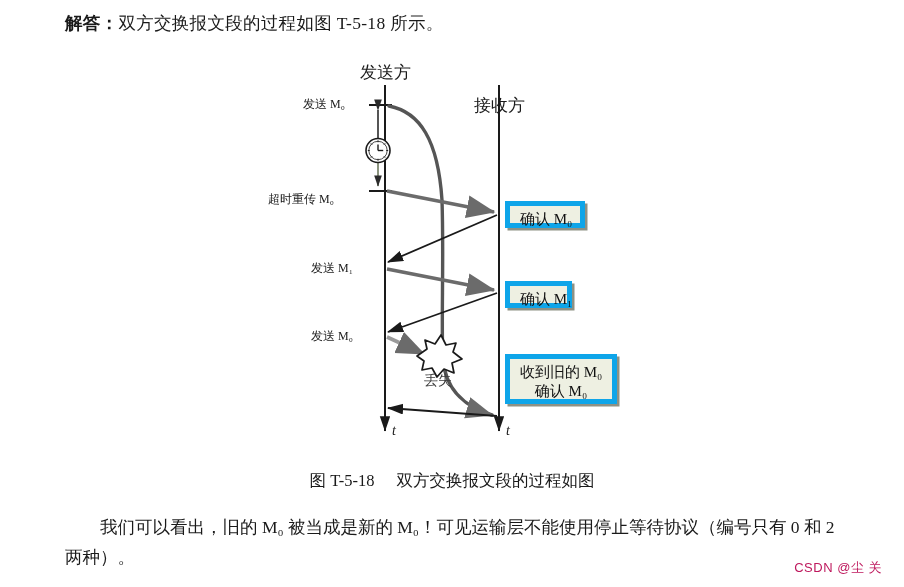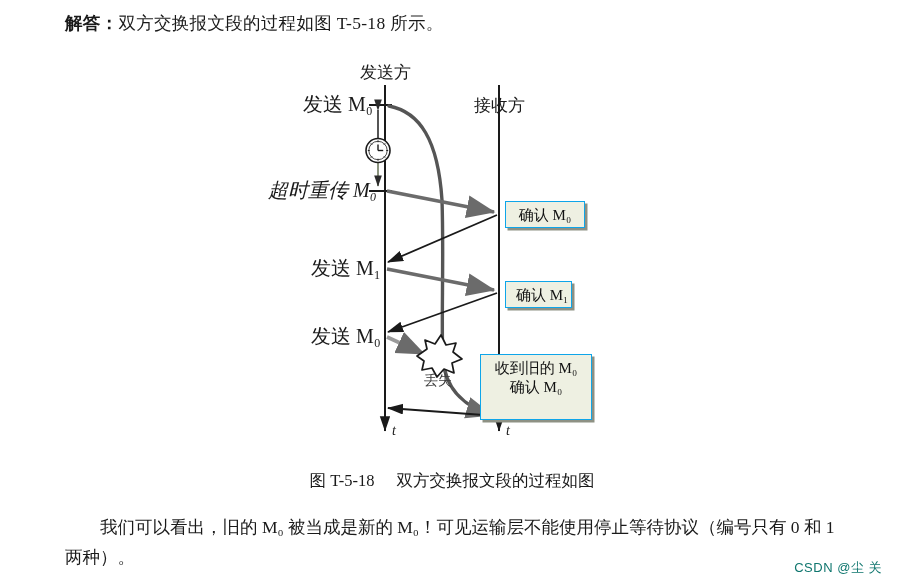--- a/index.html
+++ b/index.html
@@ -45,35 +45,35 @@
     top: 60px;
     width: 904px;
     height: 430px;
   }
   .figure svg {
     display: block;
   }
 
   .fig-label {
     position: absolute;
-    font-size: 20px;
+    font-size: 12px;
     line-height: 18px;
     white-space: nowrap;
   }
 
   
   .role-label {
     font-size: 17px;
   }
 
   
   .ackbox {
     position: absolute;
     background: #eef0e2;
-    border: 1px solid #0ea5e9;
+    border: 5px solid #0ea5e9;
     box-shadow: 2.5px 2.5px 0 0 #8e9184;
     font-size: 15px;
     line-height: 19px;
     text-align: center;
     padding: 4px 10px 5px 10px;
     box-sizing: border-box;
     color: #121212;
     white-space: nowrap;
   }
   .ackbox .l2 { display: block; }
@@ -109,21 +109,21 @@
     line-height: 30px;
   }
   .closing p { margin: 0; text-indent: 2em; }
 
   
   .watermark {
     position: absolute;
     right: 22px;
     bottom: 10px;
     font-size: 13px;
-    color: #0f766e;
+    color: #be185d;
     font-family: "Liberation Sans", sans-serif;
     letter-spacing: 0.5px;
     white-space: nowrap;
   }
 </style>
 </head>
 <body>
 
 <div class="page">
 
@@ -207,47 +207,47 @@
                  L453,292 L462,299 L452,303 L454,313 L444,309 L437,317 L432,308
                  L422,310 L424,301 z" fill="#ffffff" stroke="#1a1a1a" stroke-width="1.7" stroke-linejoin="round"></path>
       </g>
 
     </svg>
 
     <div class="fig-label role-label" style="left:360px; top:4px;">发送方</div>
     <div class="fig-label role-label" style="left:474px; top:20px;margin-top:17px;">接收方</div>
 
     <div class="fig-label" style="left:303px; top:35px;">发送 M₀</div>
-    <div class="fig-label" style="left:268px; top:121px;font-style:italic;">超时重传 M₀</div>
+    <div class="fig-label" style="left:268px; top:130px;">超时重传 M₀</div>
     <div class="fig-label" style="left:311px; top:199px;font-family:Liberation Serif, serif;">发送 M₁</div>
     <div class="fig-label" style="left:311px; top:267px;">发送 M₀</div>
 
     <div class="burst-text" style="left:424px; top:288px;margin-top:24px;">丢失</div>
 
     <div class="fig-label ital" style="left:392px; top:362px;">t</div>
     <div class="fig-label ital" style="left:506px; top:362px;">t</div>
 
     <div class="ackbox" style="left:505px; top:141px; width:80px; height:27px;">
       <span>确认 M₀</span>
     </div>
 
     <div class="ackbox" style="left:505px; top:221px; width:67px; height:27px;">
       <span>确认 M₁</span>
     </div>
 
-    <div class="ackbox" style="left:480px; top:294px; width:112px; height:66px; ">
+    <div class="ackbox" style="left:505px; top:294px; width:112px; height:50px; ">
       <span class="l2">收到旧的 M₀</span>
       <span class="l2">确认 M₀</span>
     </div>
 
   </div>
 
   <div class="caption">
     <span>图 T-5-18</span><span class="gap"></span><span>双方交换报文段的过程如图</span>
   </div>
 
   <div class="closing">
-    <p>我们可以看出，旧的 M₀ 被当成是新的 M₀！可见运输层不能使用停止等待协议（编号只有 0 和 1 两种）。</p>
+    <p>我们可以看出，旧的 M₀ 被当成是新的 M₀！可见运输层不能使用停止等待协议（编号只有 0 和 2 两种）。</p>
   </div>
 
   <div class="watermark">CSDN @尘 关</div>
 
 </div>
 
 </body></html>

